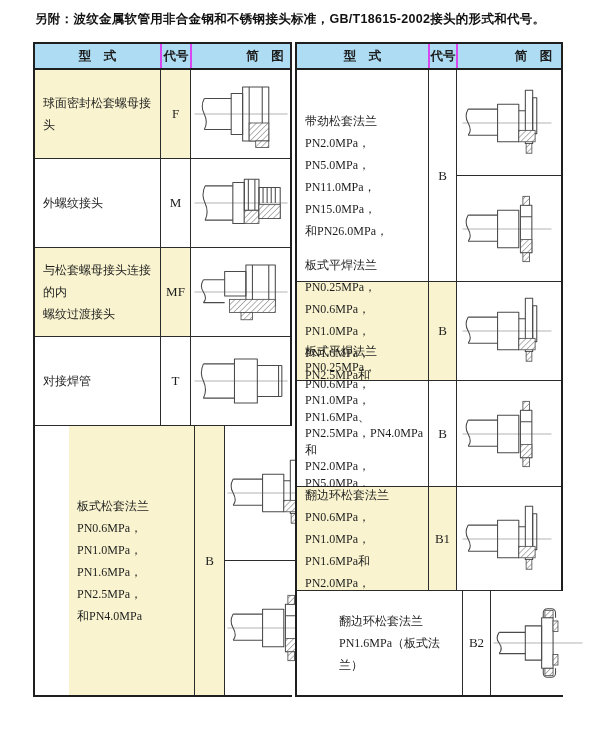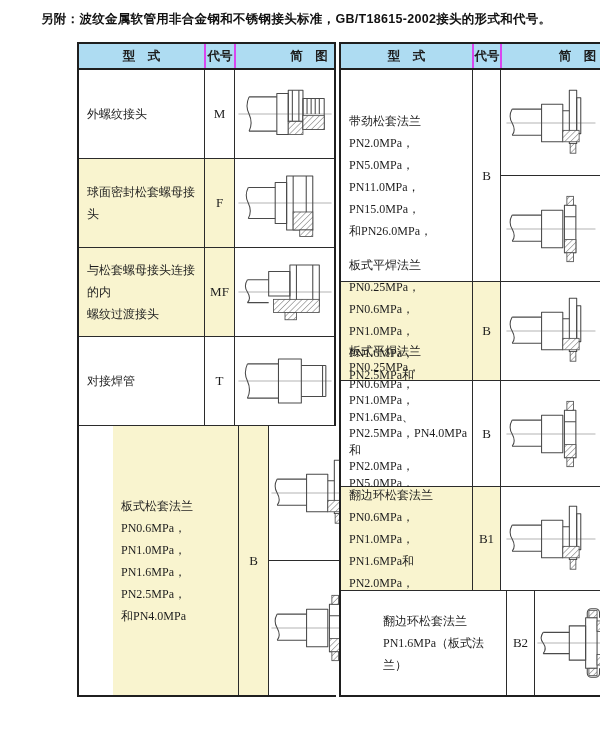--- a/index.html
+++ b/index.html
@@ -1,27 +1,27 @@
 <!DOCTYPE html>
 <html><head>
 <meta charset="utf-8">
 <style>
   html,body{margin:0;padding:0;}
   body{
     width:600px;height:740px;position:relative;background:#ffffff;
     font-family:"Liberation Sans",sans-serif;overflow:hidden;
   }
   .page-title{
-    position:absolute;left:41px;top:11px;width:540px;
+    position:absolute;left:35px;top:11px;width:540px;
     font-size:12.5px;font-weight:bold;color:#111;letter-spacing:.3px;
   }
   .tbl{position:absolute;left:33px;top:42px;width:530px;height:655px;}
   .half{
     position:absolute;top:0;height:655px;border:2px solid #1f1f1f;
-    box-sizing:border-box;display:flex;flex-direction:column;background:#fff;margin-left:44px;
+    box-sizing:border-box;display:flex;flex-direction:column;background:#fff;
   }
   .half-left{left:0;width:259px;}
   .half-right{left:262px;width:268px;}
   .hdr{
     display:flex;height:26px;flex:0 0 26px;background:#aedcf2;
     border-bottom:2px solid #1f1f1f;box-sizing:border-box;
     font-weight:bold;font-size:12.5px;color:#1c1c1c;
   }
   .hdr>div{display:flex;align-items:center;justify-content:center;box-sizing:border-box;}
   .row{display:flex;border-bottom:1px solid #2b2b2b;box-sizing:border-box;background:#fff;}
@@ -165,39 +165,39 @@
 
 <div class="tbl">
 
   <div class="half half-left">
     <div class="hdr">
       <div class="hc-label">型　式</div>
       <div class="hc-code">代号</div>
       <div class="hc-diag">简　图</div>
     </div>
 
+    <div class="row h89 yellow">
+      <div class="c-label">球面密封松套螺母接头</div>
+      <div class="c-code">F</div>
+      <div class="c-diag">
+          <div class="sub">
+        <svg class="fit" viewBox="0 0 120 90">
+              <use href="#d-f"></use>
+            </svg>
+      </div>
+        </div>
+    </div>
+
     <div class="row h89">
       <div class="c-label">外螺纹接头</div>
       <div class="c-code">M</div>
       <div class="c-diag">
           <div class="sub">
         <svg class="fit" viewBox="0 0 120 90">
               <use href="#d-m"></use>
-            </svg>
-      </div>
-        </div>
-    </div>
-
-    <div class="row h89 yellow">
-      <div class="c-label">球面密封松套螺母接头</div>
-      <div class="c-code">F</div>
-      <div class="c-diag">
-          <div class="sub">
-        <svg class="fit" viewBox="0 0 120 90">
-              <use href="#d-f"></use>
             </svg>
       </div>
         </div>
     </div>
 
 
     <div class="row h89 yellow">
       <div class="c-label">与松套螺母接头连接的内
 螺纹过渡接头</div>
       <div class="c-code">MF</div>

